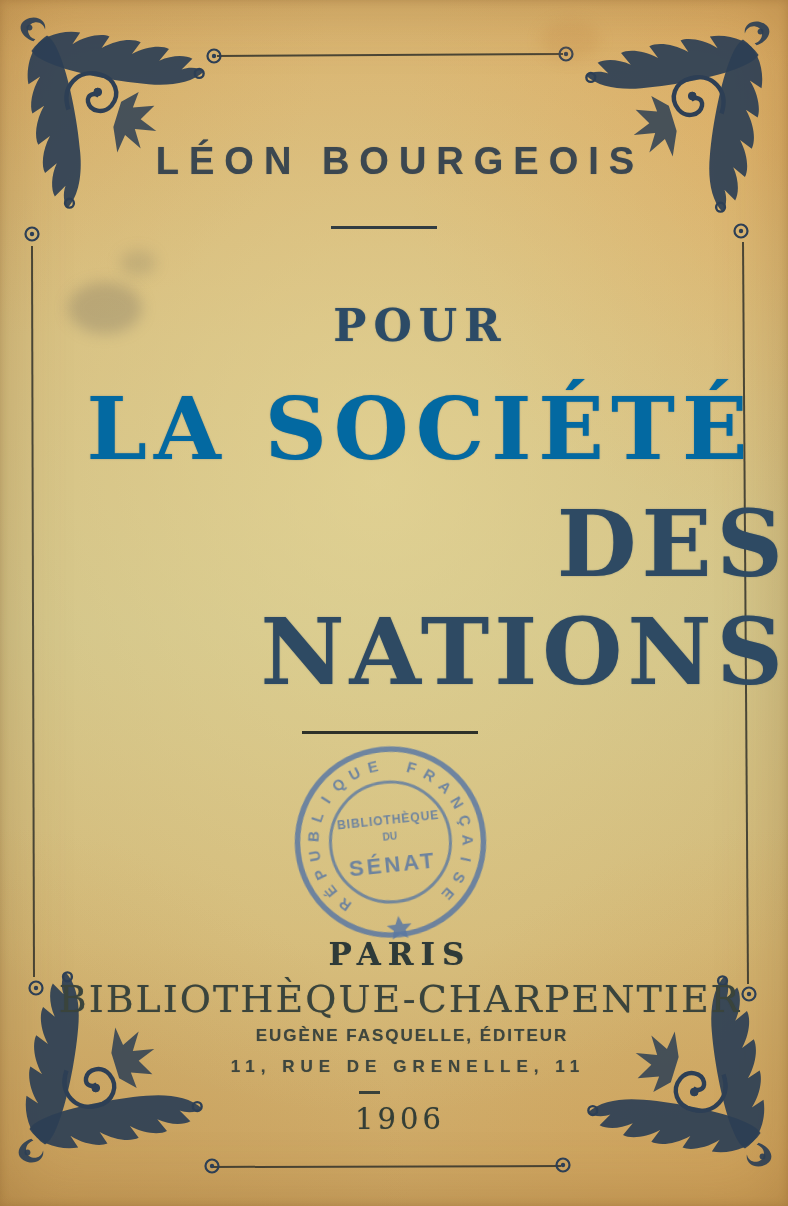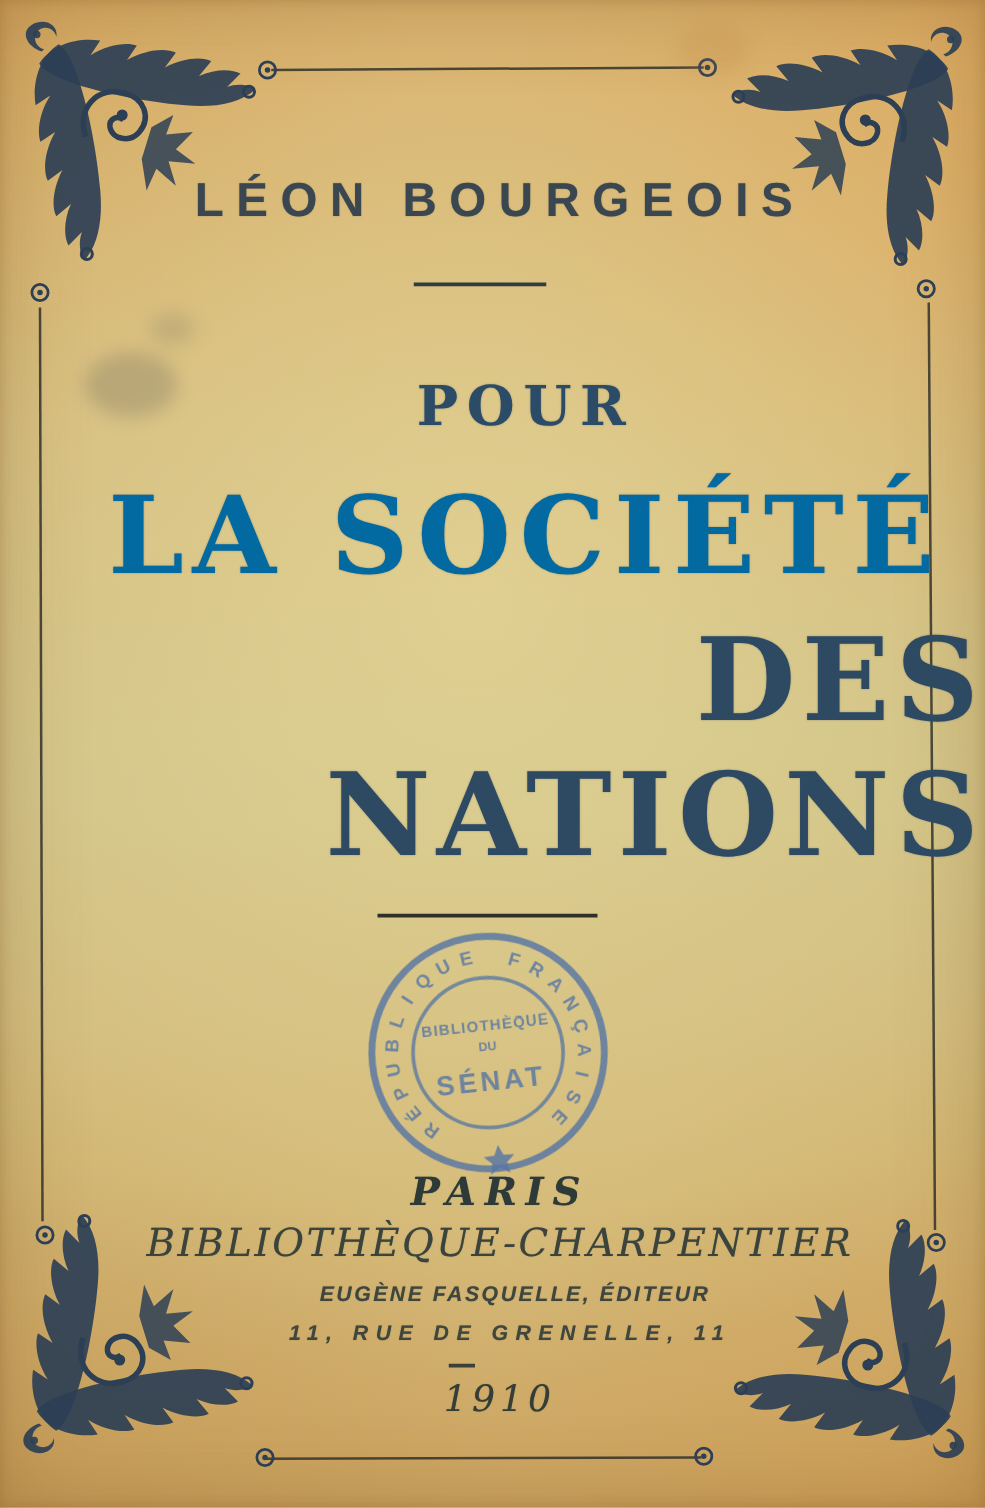--- a/index.html
+++ b/index.html
@@ -24,26 +24,26 @@
   .rule-author{position:absolute;top:226px;left:331px;width:106px;height:3px;background:#313c42;}
 
   .t-pour{top:300px;font-size:44px;font-weight:bold;letter-spacing:7px;color:#2c4b66;}
   .t-line2{top:378px;font-size:86px;font-weight:bold;letter-spacing:7px;color:#0369a1;}
   .t-line3{top:490px;font-size:92px;font-weight:bold;letter-spacing:5px;color:#2e4a63;text-align:right;}
   .title{text-shadow:0 0 1.5px rgba(46,74,99,.45);margin-left:41px;}
 
   .rule-stamp{position:absolute;top:731px;left:302px;width:176px;height:3px;background:#2e3129;}
 
   .city{top:936px;font-size:31px;font-weight:bold;letter-spacing:7px;color:#2e3a38;}
-  .publisher{top:977px;font-size:31px;letter-spacing:2px;color:#3a443c;font-weight:500;}
+  .publisher{top:977px;font-size:38px;letter-spacing:2px;color:#3a443c;font-weight:500;}
   .editor{top:1026px;font-size:17px;font-weight:bold;letter-spacing:2px;color:#3e463e;padding-left:24px;}
   .address{top:1057px;font-size:17px;font-weight:bold;letter-spacing:6px;color:#3e463e;padding-left:16px;}
   .dash-year{position:absolute;top:1091px;left:359px;width:21px;height:3px;background:#39413a;}
   .year{top:1102px;font-size:29px;letter-spacing:4px;color:#343e36;font-weight:500;}
-  .imprint{text-shadow:0 0 .8px rgba(50,60,55,.5);font-style:italic;}
+  .imprint{text-shadow:0 0 .8px rgba(50,60,55,.5);}
 
   .orn{position:absolute;width:200px;height:200px;color:#2d3f55;}
   .orn svg{width:100%;height:100%;display:block;}
   .orn.tr{transform:scaleX(-1);}
   .orn.bl{transform:scaleY(-1);}
   .orn.br{transform:scale(-1,-1);}
 
   .frame-svg{position:absolute;inset:0;pointer-events:none;}
 
   .stamp{position:absolute;left:266px;top:722px;width:250px;height:250px;
@@ -186,13 +186,13 @@
     <text x="125" y="150" font-size="22" letter-spacing="3">SÉNAT</text>
   </g>
   <path fill="#4a6fa8" fill-opacity=".85" transform="translate(125,207) scale(1.15)" d="M0,-11 L3.2,-3.8 L10.8,-3.4 L5.2,1.6 L6.8,9 L0,5 L-6.8,9 L-5.2,1.6 L-10.8,-3.4 L-3.2,-3.8 Z"></path>
 </svg>
 
 <div class="center serif imprint city">PARIS</div>
 <div class="center serif imprint publisher">BIBLIOTHÈQUE-CHARPENTIER</div>
 <div class="center sans imprint editor">EUGÈNE FASQUELLE, ÉDITEUR</div>
 <div class="center sans imprint address">11, RUE DE GRENELLE, 11</div>
 <div class="dash-year"></div>
-<div class="center serif imprint year">1910</div>
+<div class="center serif imprint year">1906</div>
 
 </body></html>

